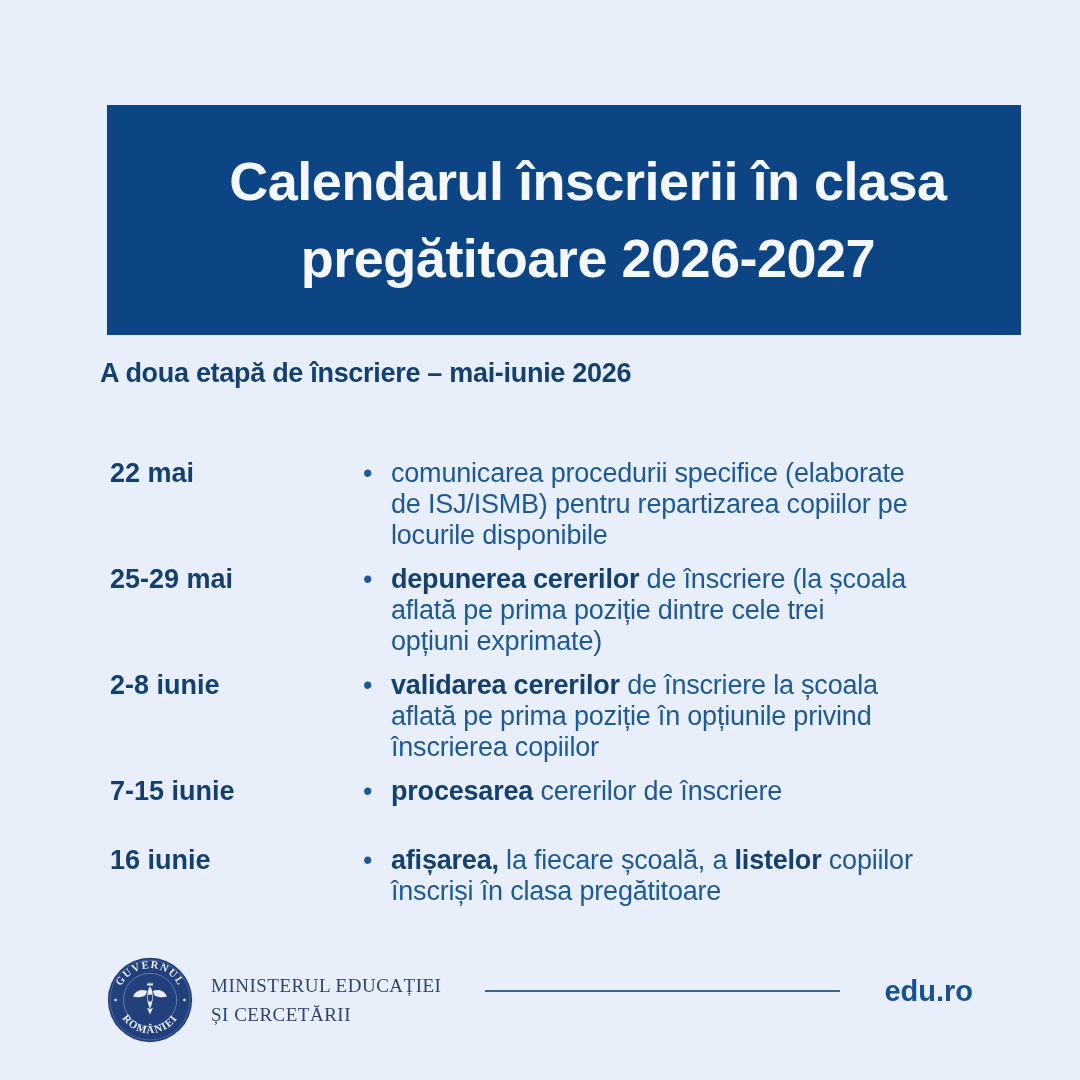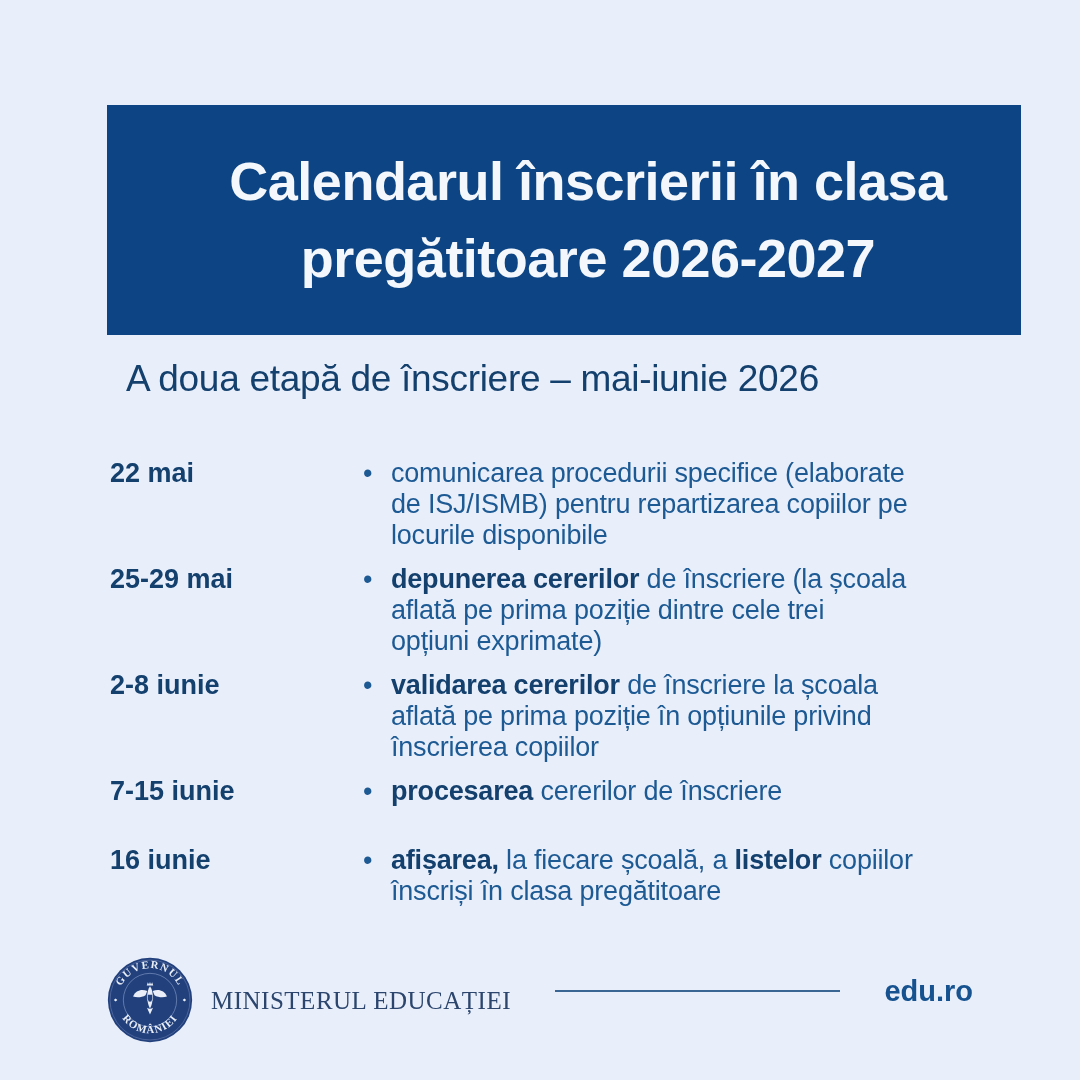--- a/index.html
+++ b/index.html
@@ -16,22 +16,22 @@
     background:var(--banner,#0d4584);
     display:flex;flex-direction:column;justify-content:center;align-items:center;padding-left:48px;
   }
   .title-line{
     color:var(--title,#f4f7fc);
     font-size:54px;font-weight:bold;line-height:77px;
     letter-spacing:-0.5px;text-align:center;white-space:nowrap;
   }
   
   .subtitle{
-    position:absolute;left:126px;top:358px;
-    font-size:37px;font-weight:normal;letter-spacing:-0.3px;
+    position:absolute;left:100px;top:358px;
+    font-size:27px;font-weight:bold;letter-spacing:-0.3px;
     color:var(--dark,#14406e);
   }
   
   .timeline{position:absolute;left:110px;top:438px;width:945px;margin-top:20px;}
   .t-row{display:flex;align-items:flex-start;margin-bottom:13px;}
   .t-row:nth-child(4){margin-bottom:38px;}
   .t-date{
     width:253px;flex:none;
     font-size:27px;font-weight:bold;line-height:31px;
     color:var(--dark,#14406e);
@@ -50,21 +50,21 @@
   .t-text .b{font-weight:bold;color:var(--dark,#14406e);}
   
   .footer{
     position:absolute;left:107px;right:107px;top:950px;height:100px;
     display:flex;align-items:center;
   }
   .seal{width:86px;height:86px;flex:none;}
   .ministry{
     margin-left:18px;flex:none;
     font-family:"Liberation Serif", serif;
-    font-size:25px;line-height:29px;letter-spacing:0.5px;
+    font-size:19px;line-height:29px;letter-spacing:0.5px;
     color:var(--ministry,#2b456d);
   }
   .divider{
     flex:1;height:2px;margin:0 44px;
     background:var(--divider,#3a6694);
     transform:translateY(-9px);
   }
   .site{
     flex:none;font-size:29px;font-weight:bold;
     color:var(--site,#16528f);
@@ -140,20 +140,21 @@
         <path d="M50 34 c-2 2.6 -3.2 7 -3.2 11.5 0 6.5 1.4 11 3.2 14.5 1.8 -3.5 3.2 -8 3.2 -14.5 0 -4.5 -1.2 -8.9 -3.2 -11.5 z"></path>
         <path d="M46.8 39.5 c-7 -2.5 -13.5 -0.5 -16.5 6.5 4.5 1.5 10.5 1 14.5 -1.5 z"></path>
         <path d="M53.2 39.5 c7 -2.5 13.5 -0.5 16.5 6.5 -4.5 1.5 -10.5 1 -14.5 -1.5 z"></path>
         <path d="M46.5 59 l3.5 8 3.5 -8 c-2.3 1.4 -4.7 1.4 -7 0 z"></path>
       </g>
       <path d="M47 43.5 h6 v5 c0 2.2 -1.6 3.8 -3 3.8 -1.4 0 -3 -1.6 -3 -3.8 z" fill="#21407c" stroke="#e9eef8" stroke-width="0.6"></path>
     </svg>
 
     <div class="ministry">
       <div>MINISTERUL EDUCAȚIEI</div>
+      <div>ȘI CERCETĂRII</div>
     </div>
 
     <div class="divider"></div>
 
     <div class="site">edu.ro</div>
   </div>
 
 </div>
 
 </body></html>

